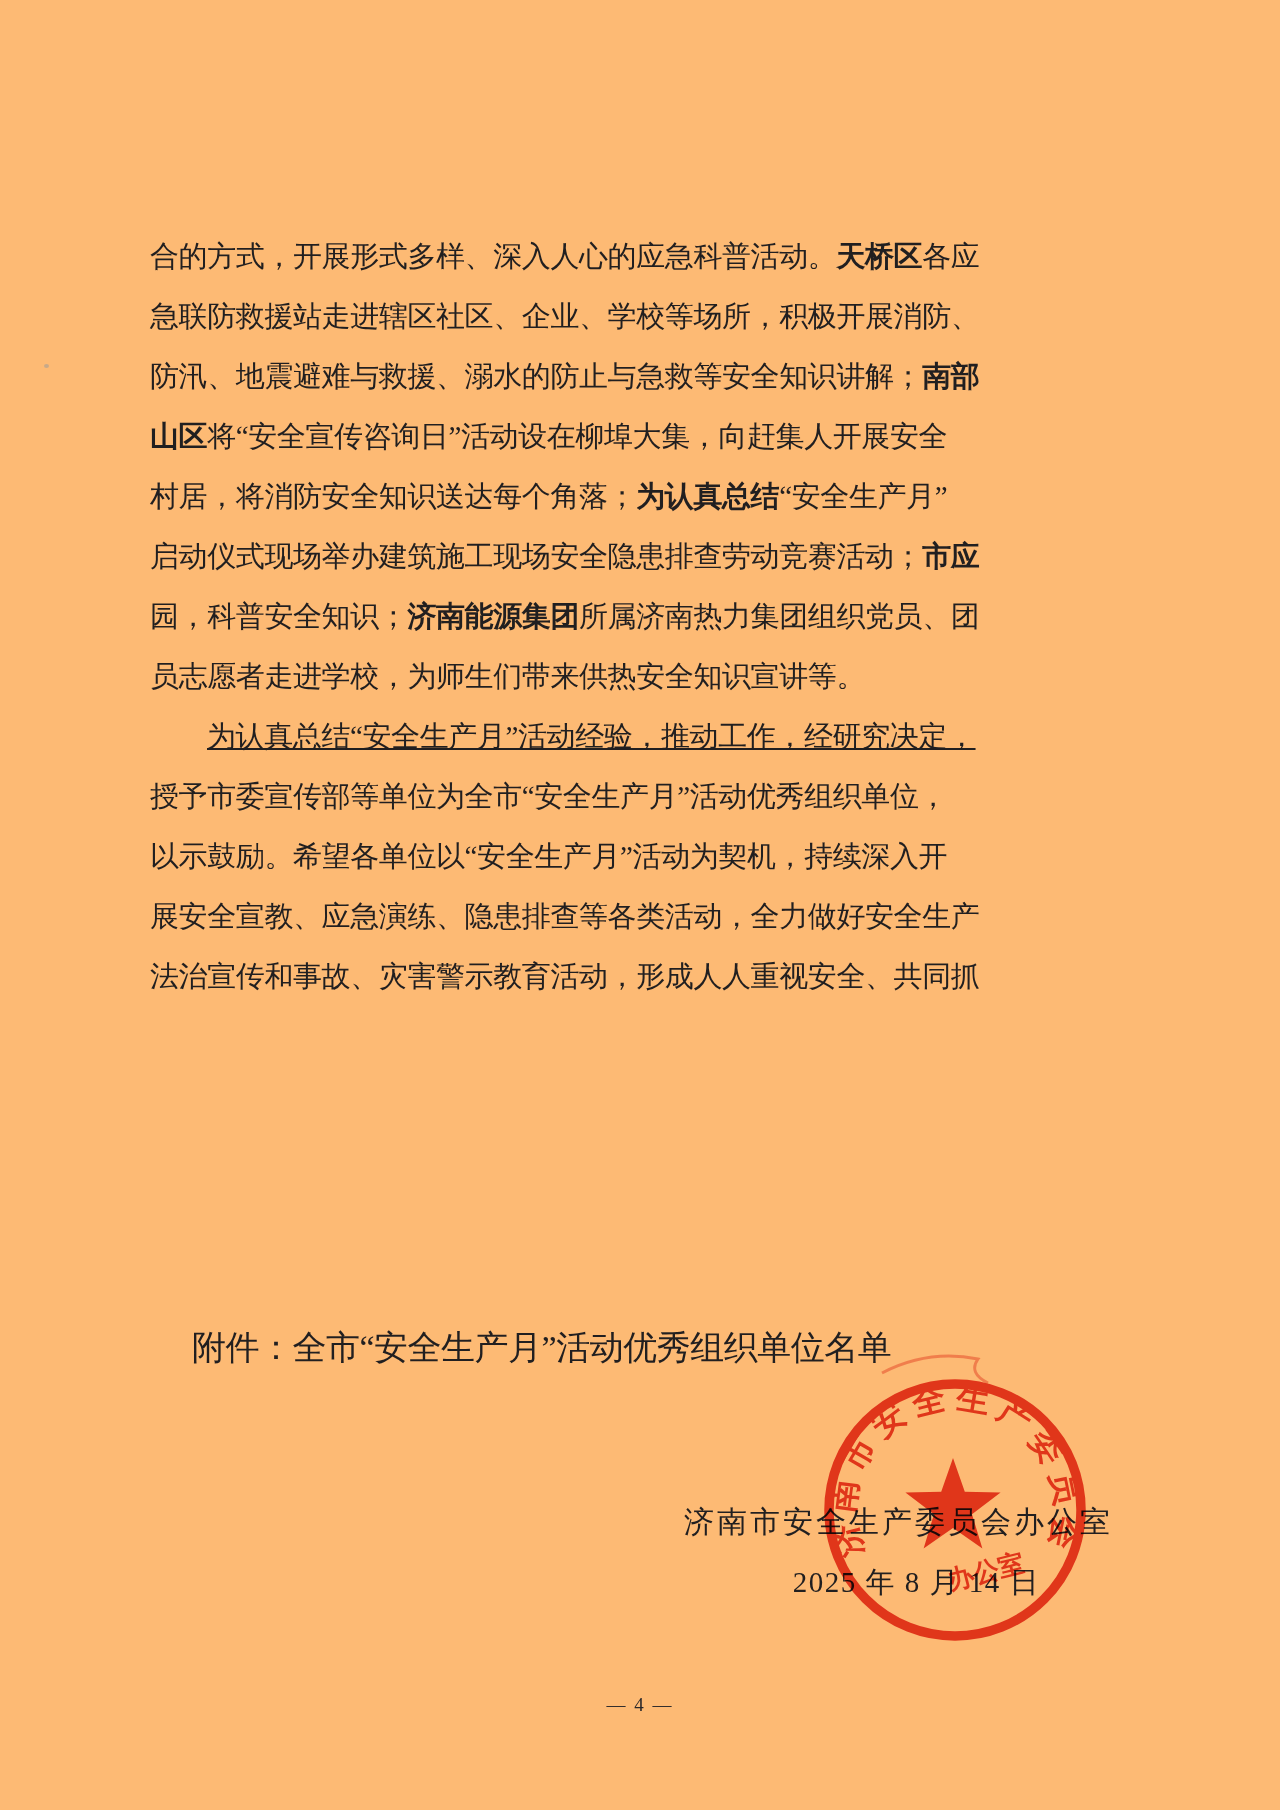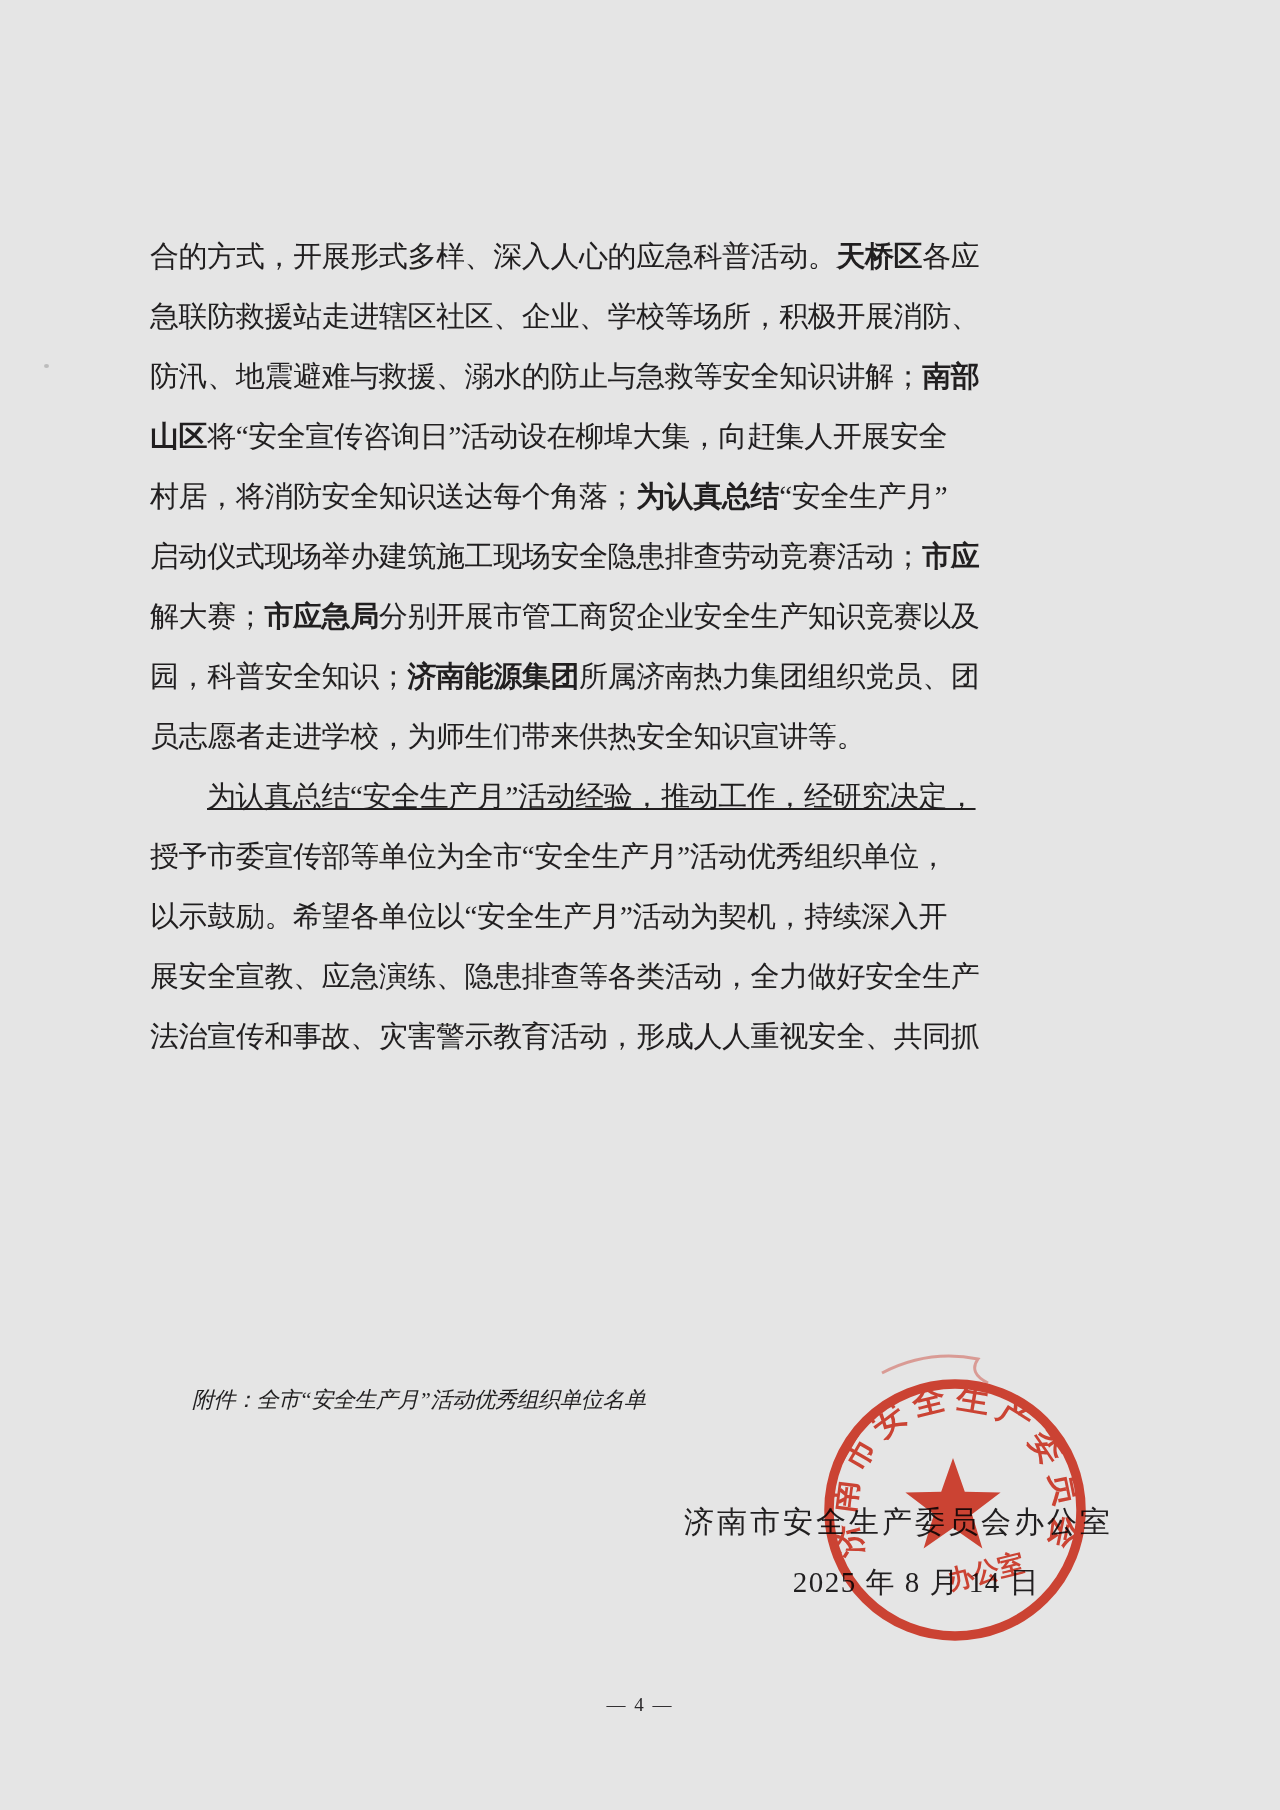--- a/index.html
+++ b/index.html
@@ -6,21 +6,21 @@
   body {
     width: 1280px; height: 1810px;
     background: #ffffff;
     position: relative;
     overflow: hidden;
     font-family: "Liberation Serif", "DejaVu Serif", serif;
     color: #211f20;
   }
   .page {
     position: absolute; inset: 0;
-    background: #e5e5e5;
+    background: #fdba74;
   }
   .speck {
     position: absolute; left: 44px; top: 364px;
     width: 5px; height: 4px; border-radius: 50%;
     background: #9a9a9a; opacity: .55;
   }
   .body-lines {
     position: absolute; left: 150px; top: 226px; width: 832px;
   }
   .line {
@@ -28,26 +28,25 @@
     font-size: 29px; letter-spacing: -0.4px;
     white-space: nowrap;
   }
   .line.indent { padding-left: 57px; text-decoration: underline; }
   .run { display: inline; }
   .run.b {
     font-family: "Liberation Sans", "DejaVu Sans", sans-serif;
     font-weight: 700;
   }
   .attachment {
-    position: absolute; left: 150px; top: 1380px;
+    position: absolute; left: 150px; top: 1328px;
     height: 40px; line-height: 40px;
     padding-left: 42px;
-    font-size: 22px; letter-spacing: -0.5px;
+    font-size: 34px; letter-spacing: -0.5px;
     white-space: nowrap;
-    font-style: italic;
   }
   .signature {
     position: absolute; left: 0; top: 1502px; width: 1113px;
     text-align: right;
     font-size: 30px; letter-spacing: 3px; line-height: 40px;
     white-space: nowrap;
   }
   .date {
     position: absolute; left: 0; top: 1562px; width: 1040px;
     text-align: right;
@@ -78,21 +77,20 @@
 
   <div class="speck"></div>
 
   <div class="body-lines">
       <div class="line"><span class="run">合的方式，开展形式多样、深入人心的应急科普活动。</span><span class="run b">天桥区</span><span class="run">各应</span></div>
       <div class="line"><span class="run">急联防救援站走进辖区社区、企业、学校等场所，积极开展消防、</span></div>
       <div class="line"><span class="run">防汛、地震避难与救援、溺水的防止与急救等安全知识讲解；</span><span class="run b">南部</span></div>
       <div class="line"><span class="run b">山区</span><span class="run">将“安全宣传咨询日”活动设在柳埠大集，向赶集人开展安全</span></div>
       <div class="line"><span class="run">村居，将消防安全知识送达每个角落；</span><span class="run b">为认真总结</span><span class="run">“安全生产月”</span></div>
       <div class="line"><span class="run">启动仪式现场举办建筑施工现场安全隐患排查劳动竞赛活动；</span><span class="run b">市应</span></div>
-      <div class="line"><span class="run">解大赛；</span><span class="run b">市应急局</span><span class="run">分别开展市管工商贸企业安全生产知识竞赛以及</span></div>
       <div class="line"><span class="run">园，科普安全知识；</span><span class="run b">济南能源集团</span><span class="run">所属济南热力集团组织党员、团</span></div>
       <div class="line"><span class="run">员志愿者走进学校，为师生们带来供热安全知识宣讲等。</span></div>
       <div class="line indent"><span class="run">为认真总结“安全生产月”活动经验，推动工作，经研究决定，</span></div>
       <div class="line"><span class="run">授予市委宣传部等单位为全市“安全生产月”活动优秀组织单位，</span></div>
       <div class="line"><span class="run">以示鼓励。希望各单位以“安全生产月”活动为契机，持续深入开</span></div>
       <div class="line"><span class="run">展安全宣教、应急演练、隐患排查等各类活动，全力做好安全生产</span></div>
       <div class="line"><span class="run">法治宣传和事故、灾害警示教育活动，形成人人重视安全、共同抓</span></div>
     </div>
 
   <div class="attachment">附件：全市“安全生产月”活动优秀组织单位名单</div>

